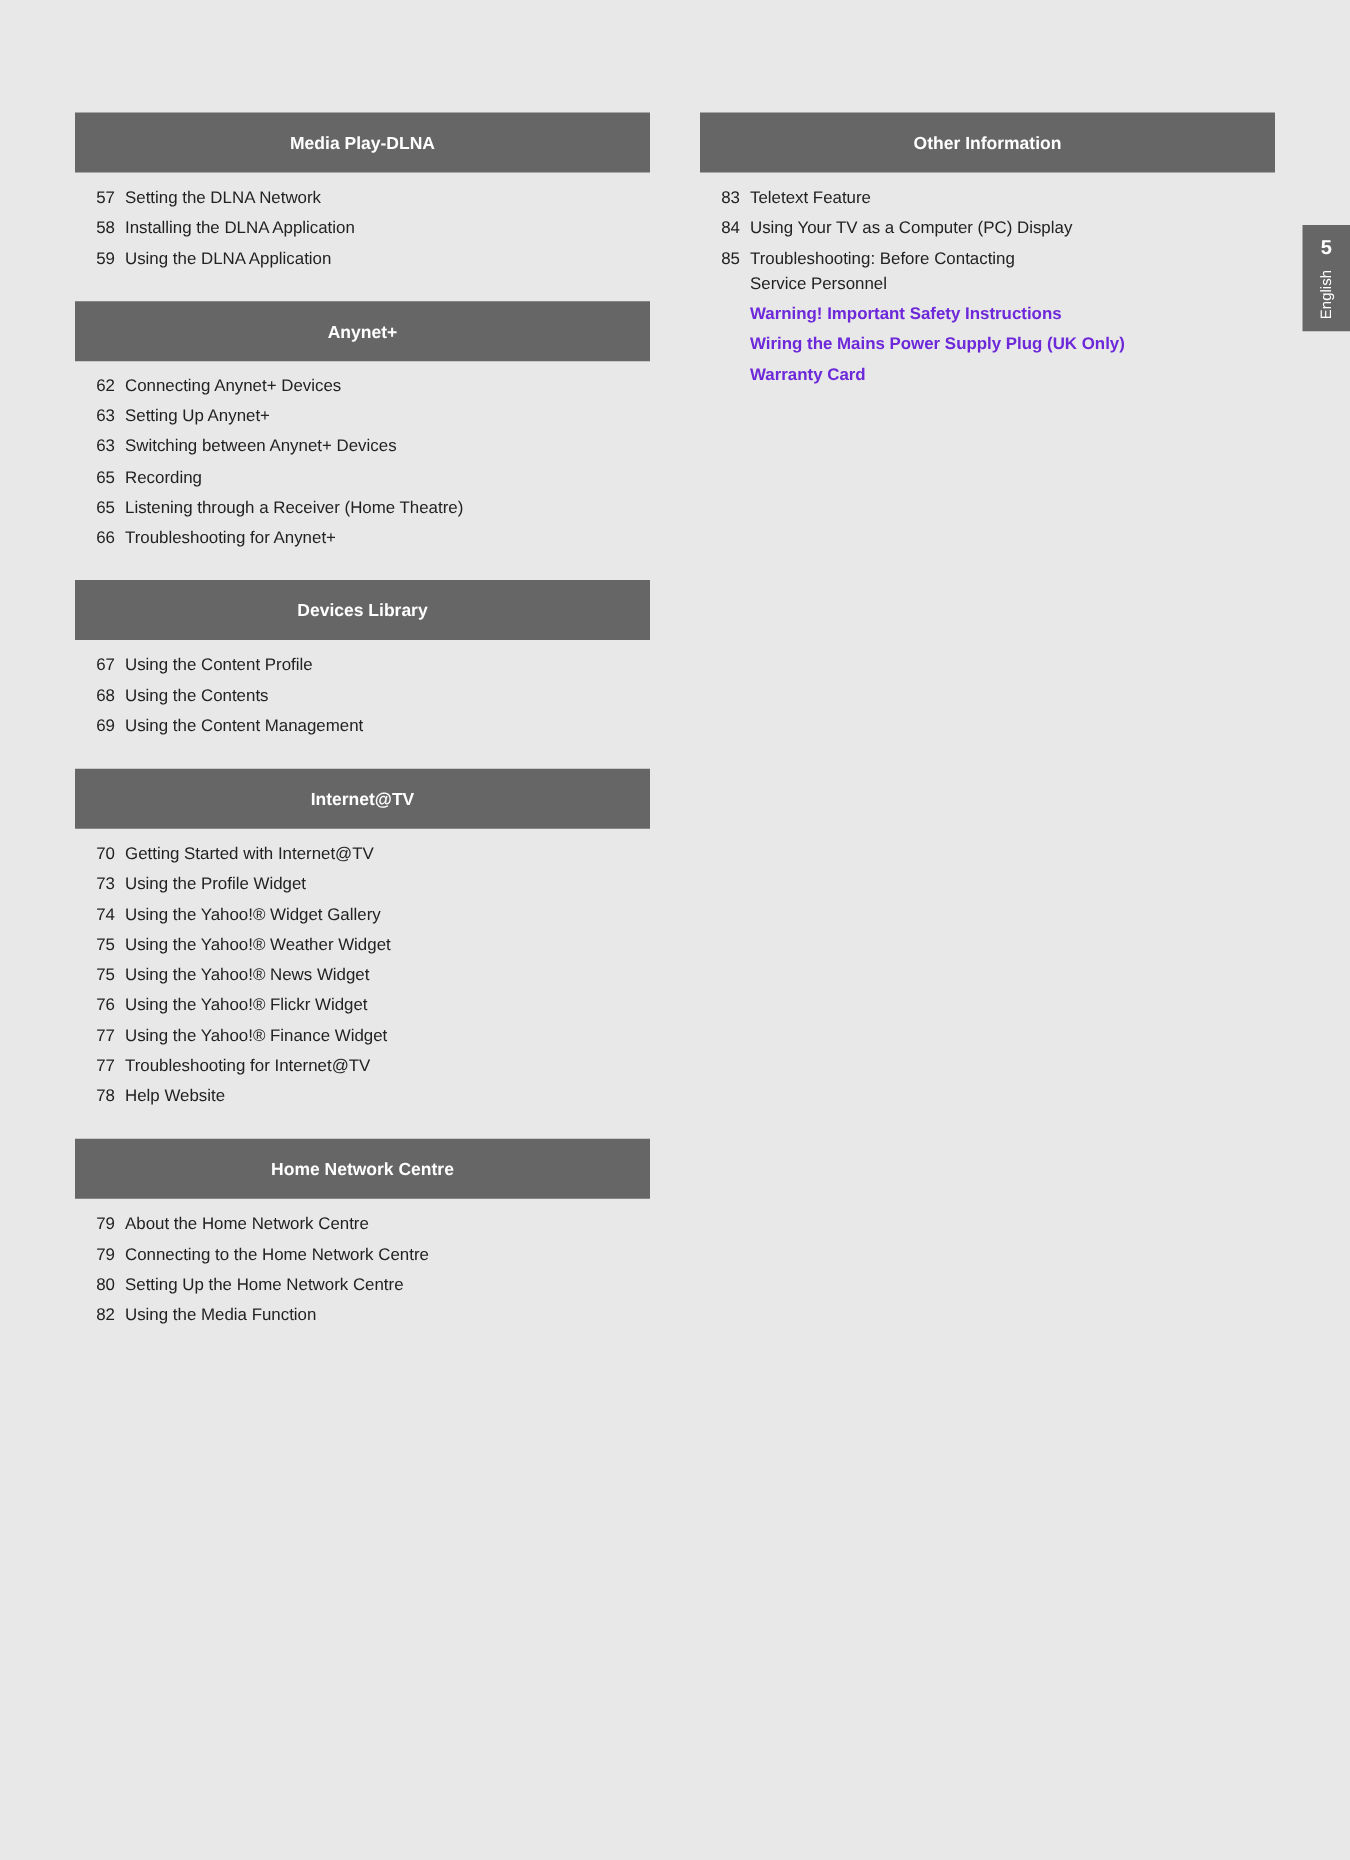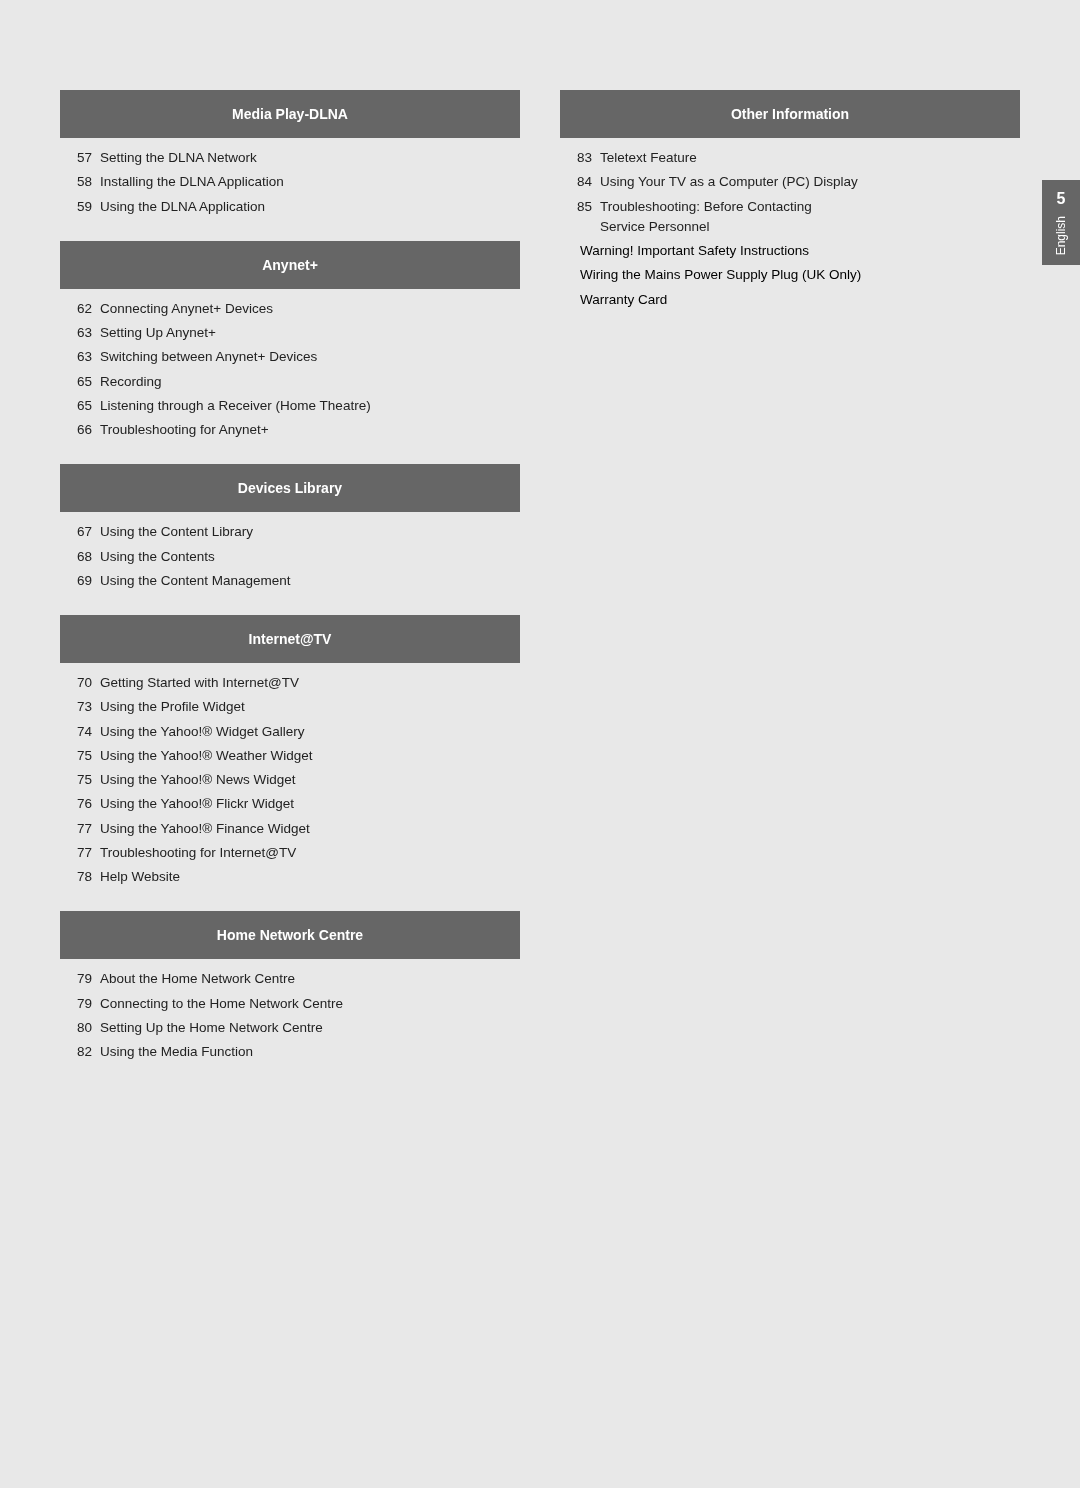--- a/index.html
+++ b/index.html
@@ -77,25 +77,26 @@
       font-weight: normal;
       min-width: 32px;
       text-align: right;
       margin-right: 8px;
       flex-shrink: 0;
     }
     .toc-item .entry-text {
       flex: 1;
     }
     .no-num {
-      margin-left: 20px;
+      margin-left: 40px;
       margin-bottom: 4px;
       font-size: 13.5px;
-      color: #000000;
+      color: #6d28d9;
       line-height: 1.5;
+      font-weight: bold;
     }
   </style>
 </head>
 <body>
 
 <div class="page-container">
 
   <div class="page-number-side">
     <span class="num">5</span>
     <span class="lang">English</span>
@@ -146,21 +147,21 @@
         <div class="toc-item">
           <span class="page-num">66</span>
           <span class="entry-text">Troubleshooting for Anynet+</span>
         </div>
       </div>
 
       <div class="section">
         <div class="section-header">Devices Library</div>
         <div class="toc-item">
           <span class="page-num">67</span>
-          <span class="entry-text">Using the Content Library</span>
+          <span class="entry-text">Using the Content Profile</span>
         </div>
         <div class="toc-item">
           <span class="page-num">68</span>
           <span class="entry-text">Using the Contents</span>
         </div>
         <div class="toc-item">
           <span class="page-num">69</span>
           <span class="entry-text">Using the Content Management</span>
         </div>
       </div>

